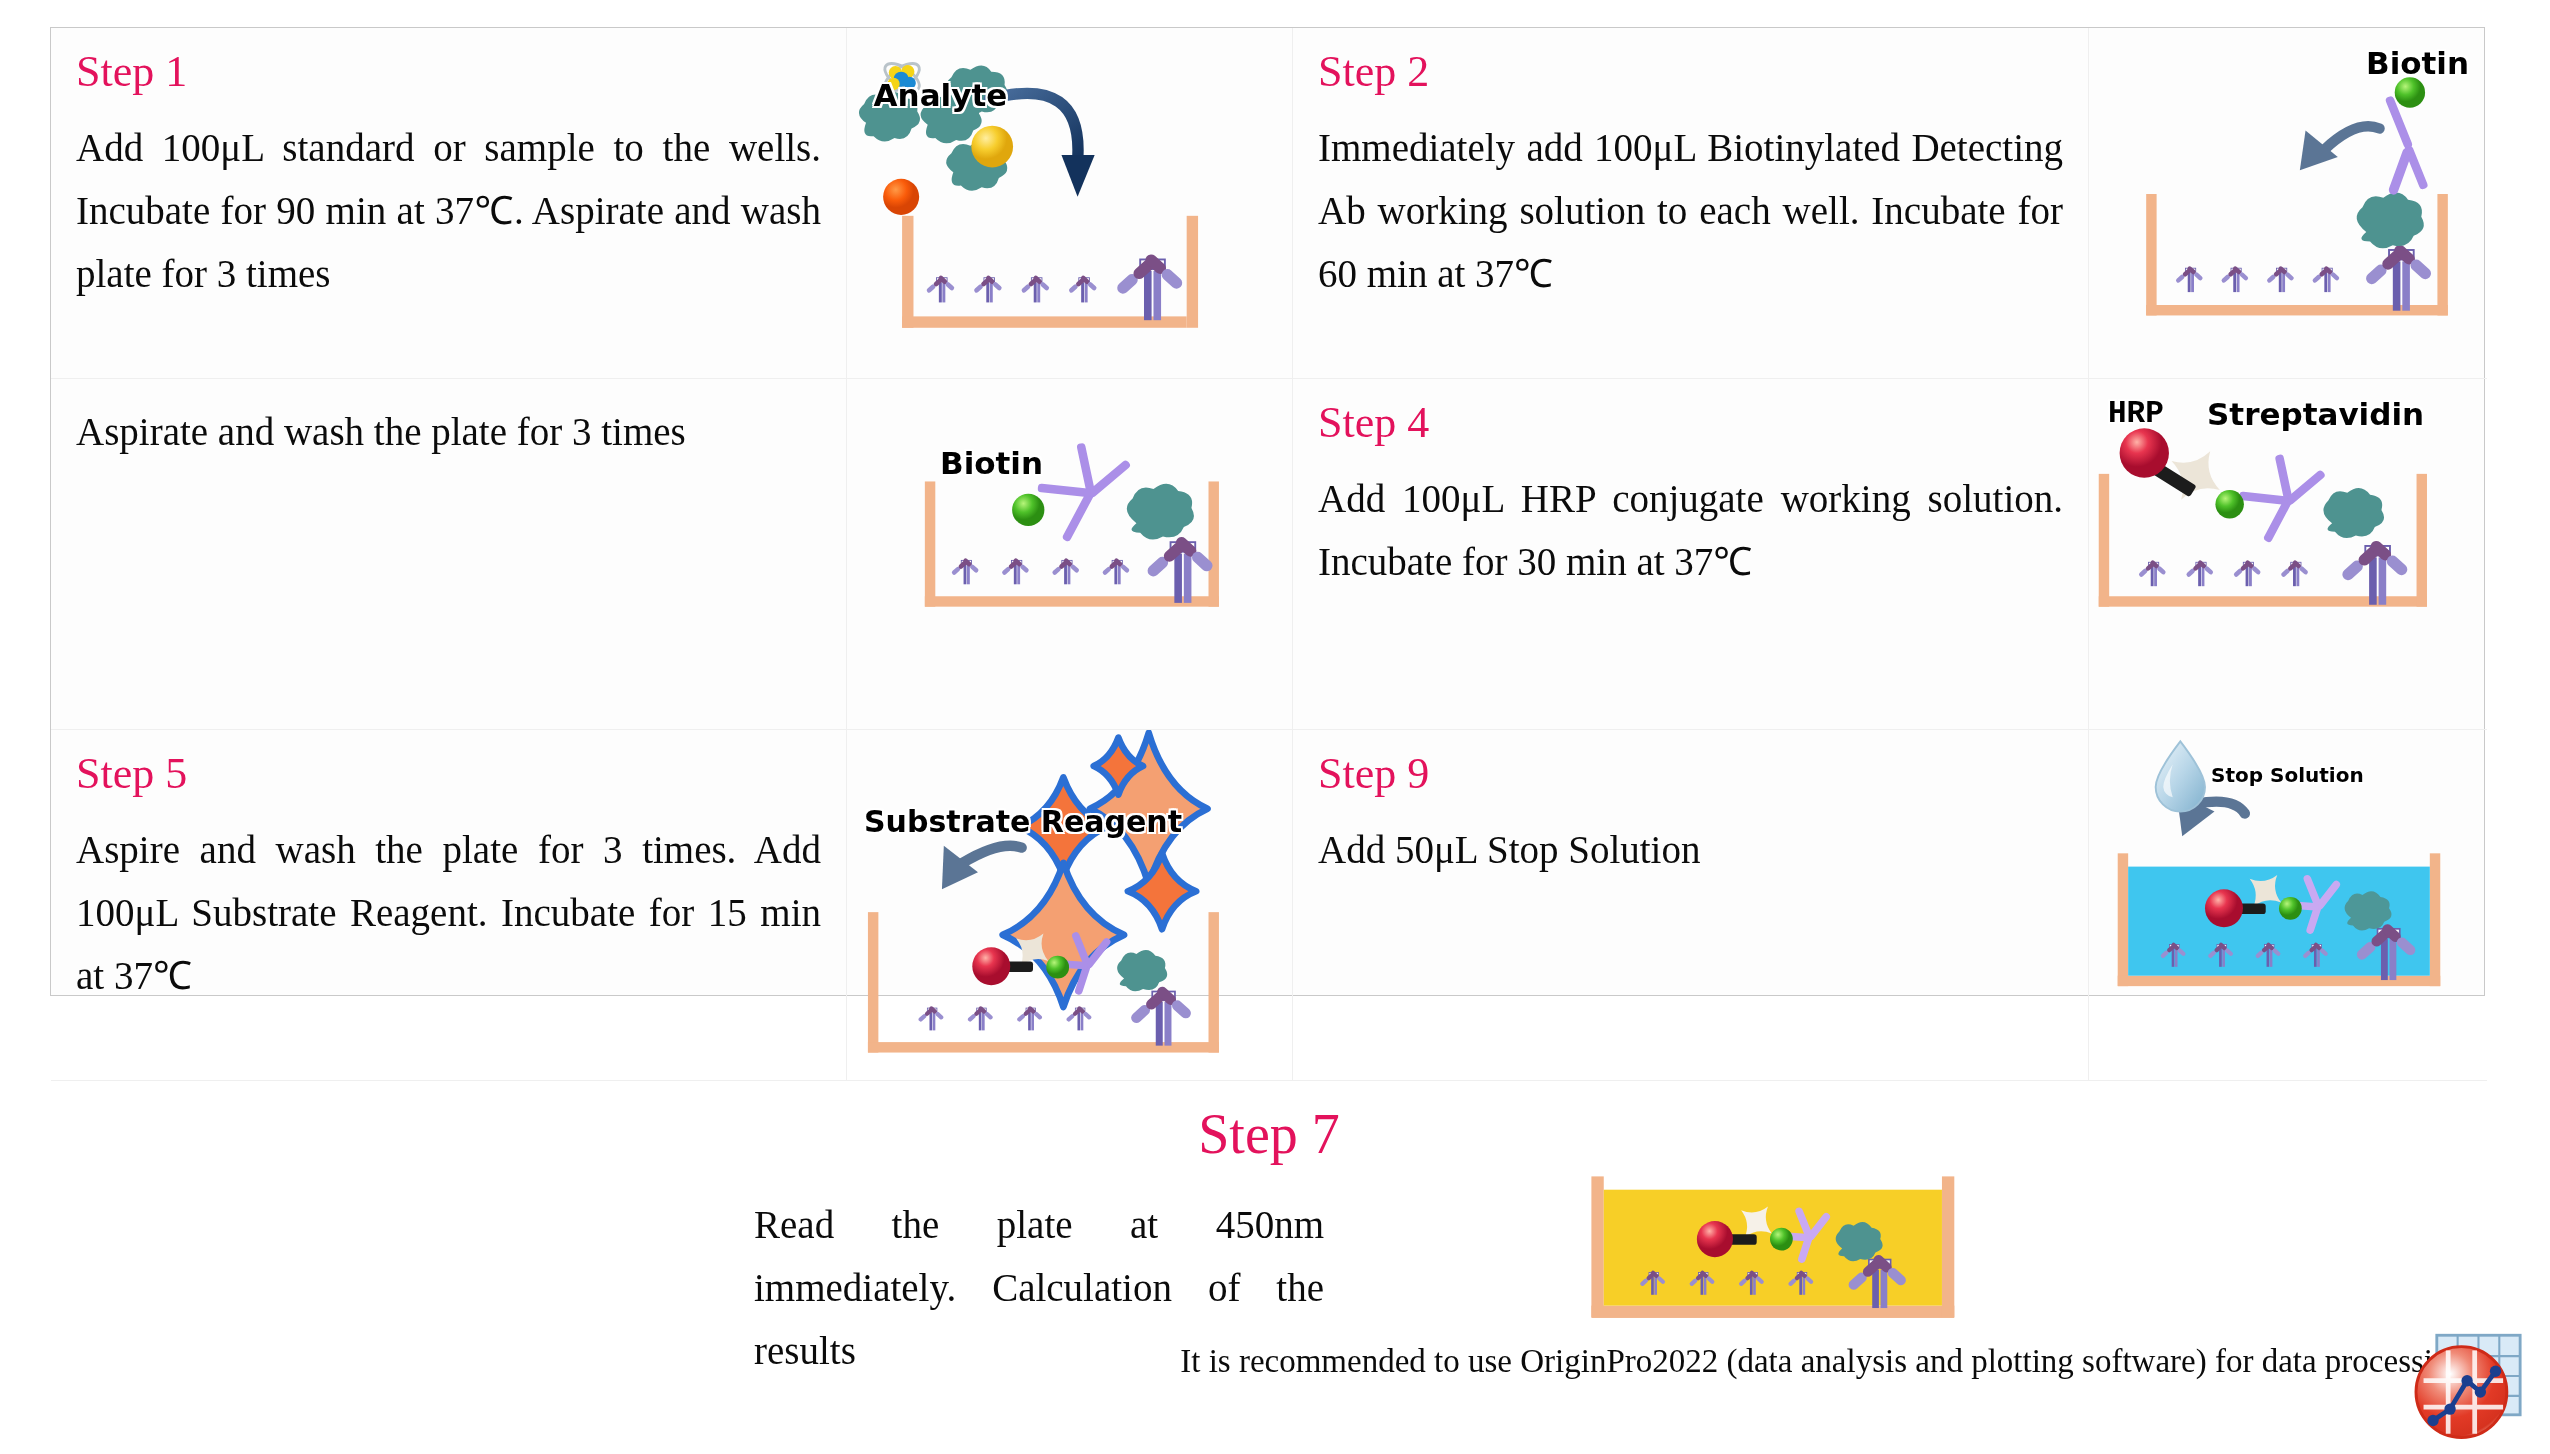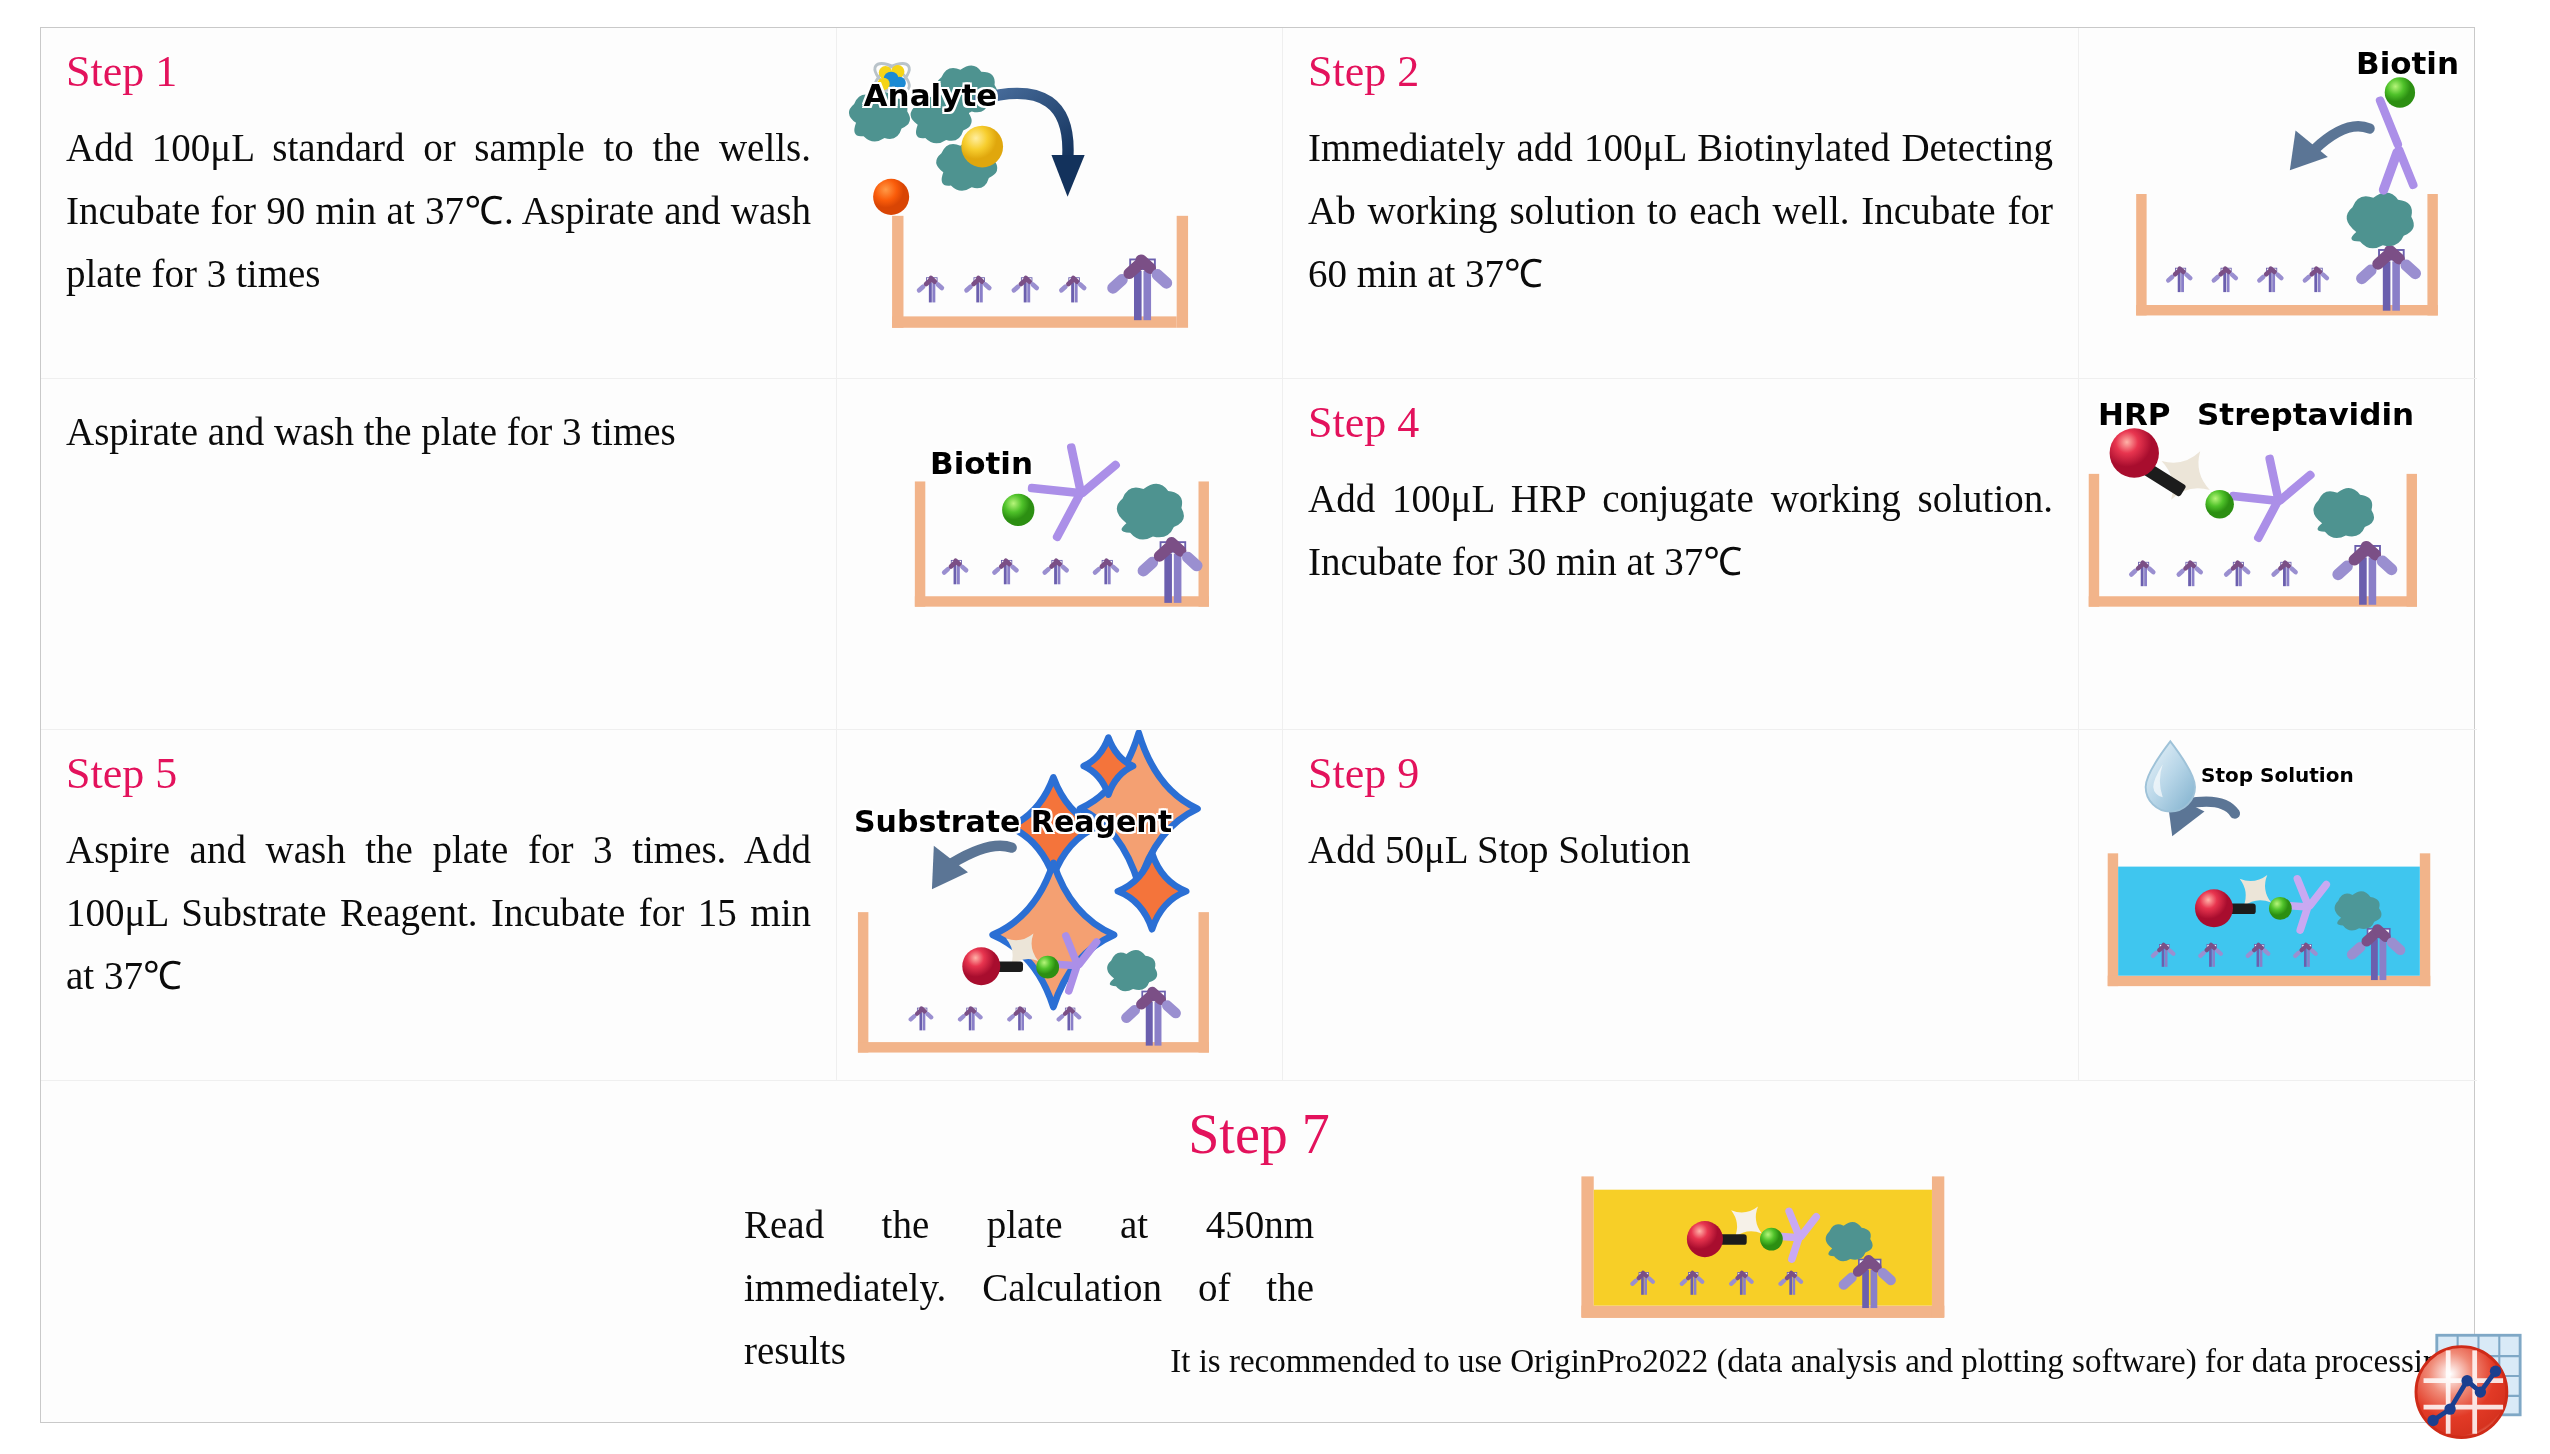--- a/index.html
+++ b/index.html
@@ -6,22 +6,22 @@
   html,body{ background:#ffffff; }
   body{
     width:2550px; height:1455px;
     font-family:"Liberation Serif", serif;
     position:relative; overflow:hidden;
   }
 
   
   #protocol-table{
     position:absolute;
-    left:40px; top:26.6px;
-    width:2435px; height:1396px;
+    left:50px; top:26.6px;
+    width:2435px; height:969px;
     border:0.9px solid #c9c9c9;
     background:#fdfdfd;
     display:grid;
     grid-template-columns: 796px 446px 796px 398px;
     grid-template-rows: 351px 351px 351px 309px;
   }
   .cell{ position:relative; border-right:0.9px solid #efefef; border-bottom:0.9px solid #efefef; overflow:hidden; }
   .cell.nob{ border-right:none; }
   .row4{ grid-column: 1 / span 4; border-right:none; border-bottom:none; }
 
@@ -508,21 +508,21 @@
       </g>
       <circle cx="148" cy="132" r="15" fill="url(#gGreen)"></circle>
       <g transform="translate(118,125) rotate(-14)">
         <path d="M-14 -30 q14 8 28 0 q-8 14 0 28 q-14 -8 -28 0 q8 -14 0 -28 z" fill="#ece5d8" transform="scale(1.5)"></path>
       </g>
       <g>
         <rect x="64" y="82" width="58" height="14" rx="3" fill="#1c1c1c" transform="rotate(32 64 82)"></rect>
         <circle cx="58" cy="78" r="26" fill="url(#gRed)"></circle>
       </g>
     </svg>
-    <div class="lbl" style="left:19px; top:17px; font-size:31px;">HRP</div>
+    <div class="lbl" style="left:19px; top:17px; font-size:31px;font-family:Liberation Mono, monospace;">HRP</div>
     <div class="lbl" style="left:118px; top:17px; font-size:31px;">Streptavidin</div>
   </div>
 
   <div class="cell text-cell">
     <div class="step-title">Step 5</div>
     <div class="step-body">Aspire and wash the plate for 3 times. Add 100μL Substrate Reagent. Incubate for 15 min at 37℃</div>
   </div>
 
   <div class="cell">
     <svg class="fig" width="446" height="351" viewBox="0 0 470 370">

